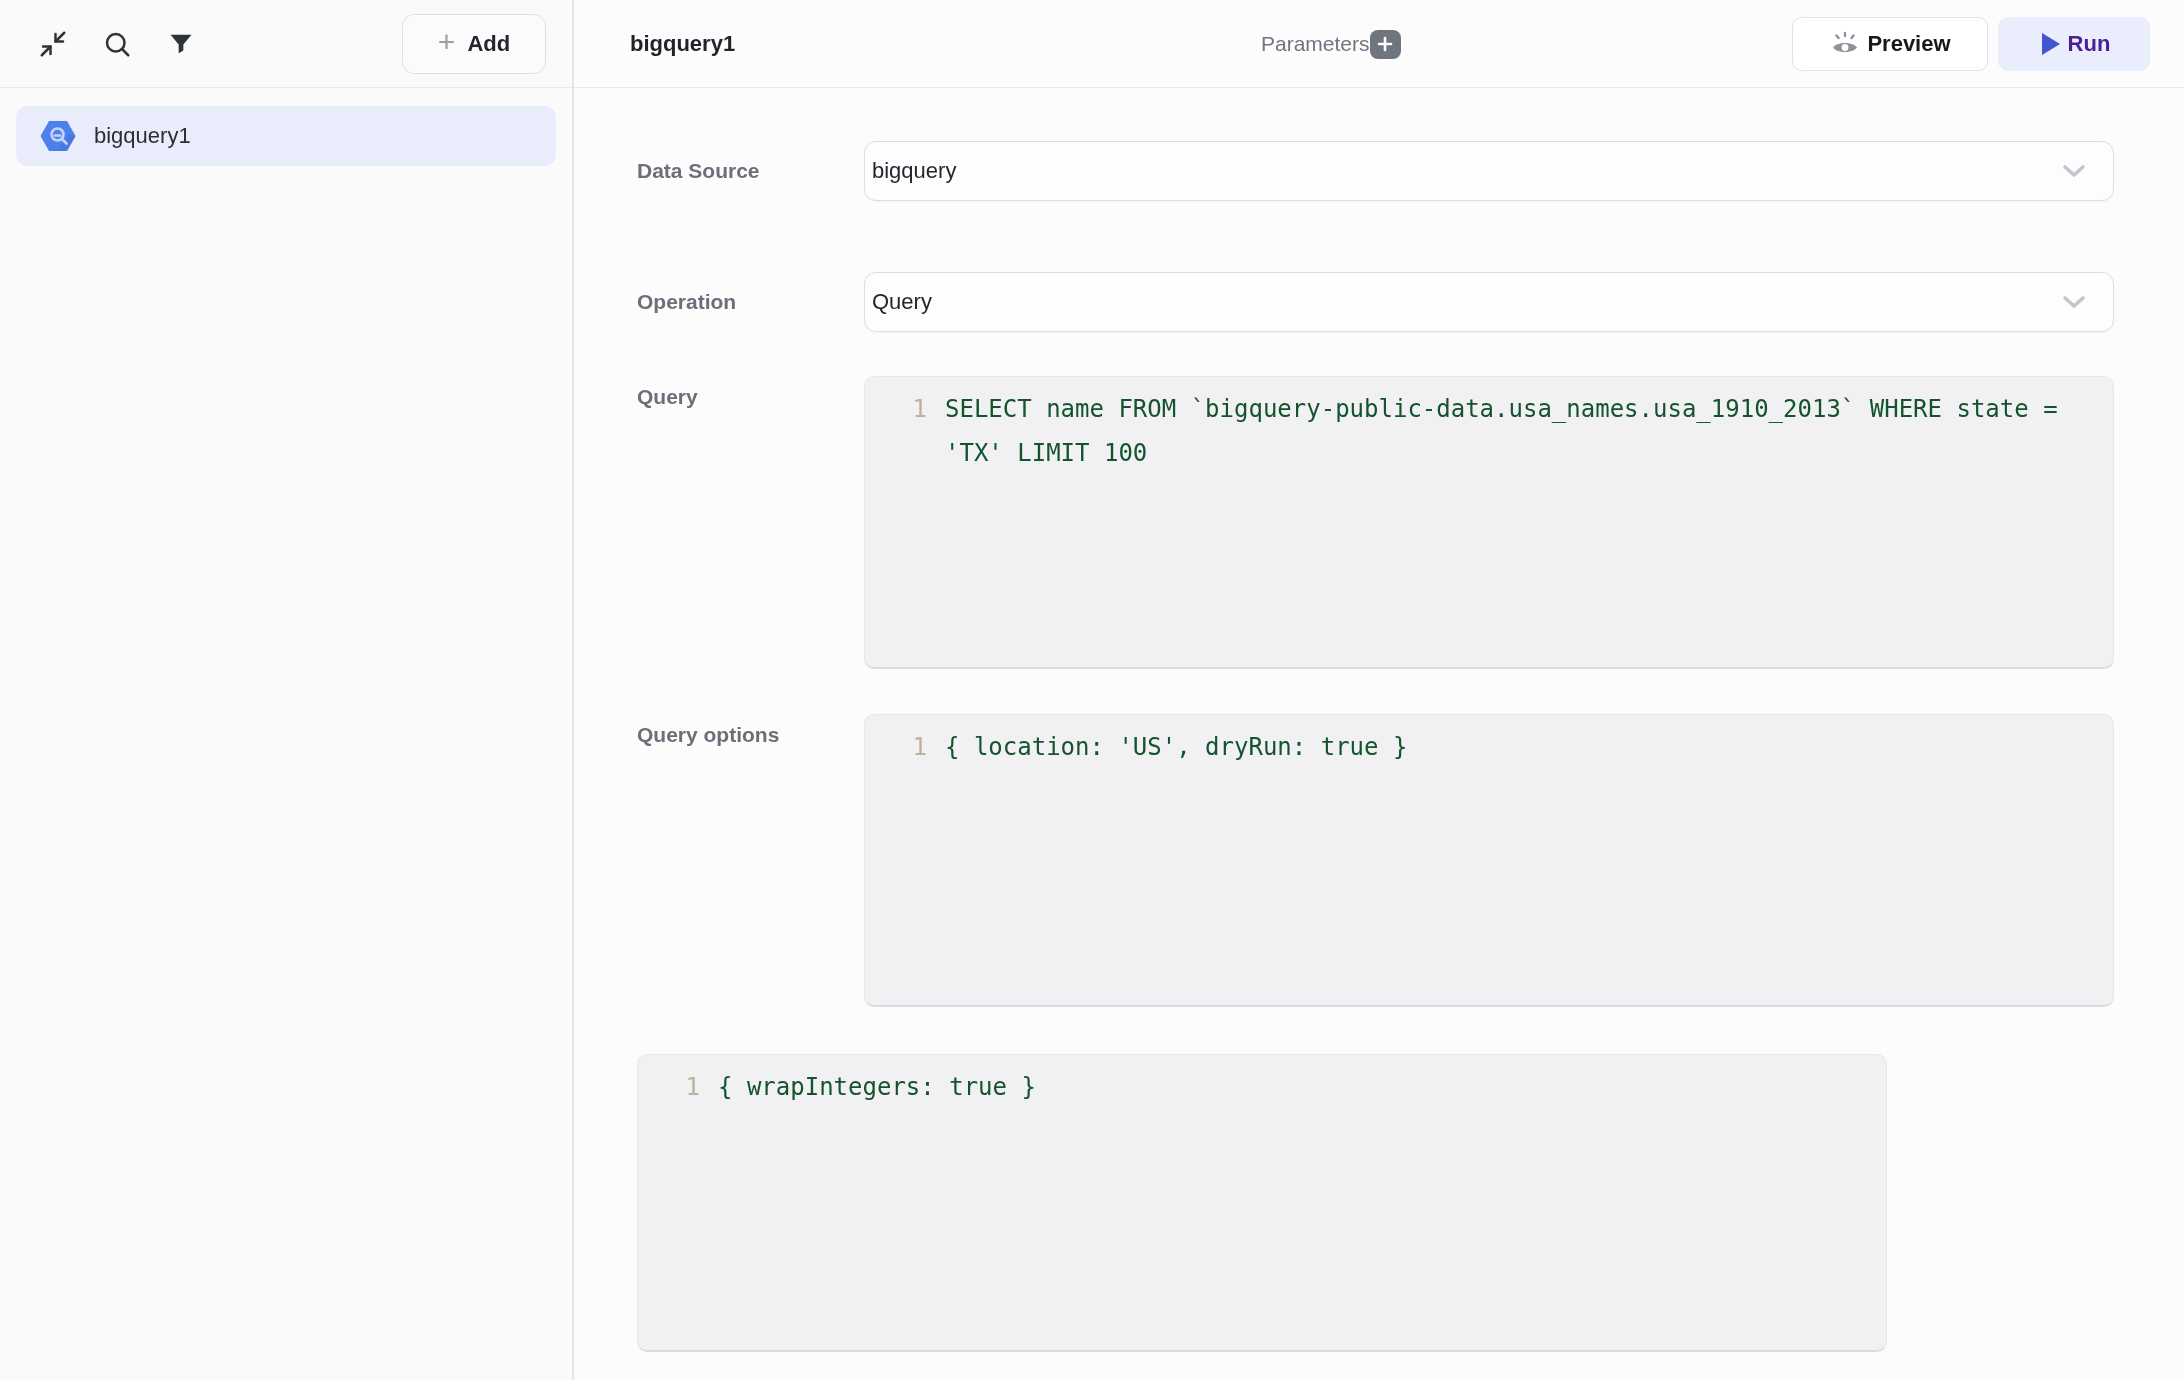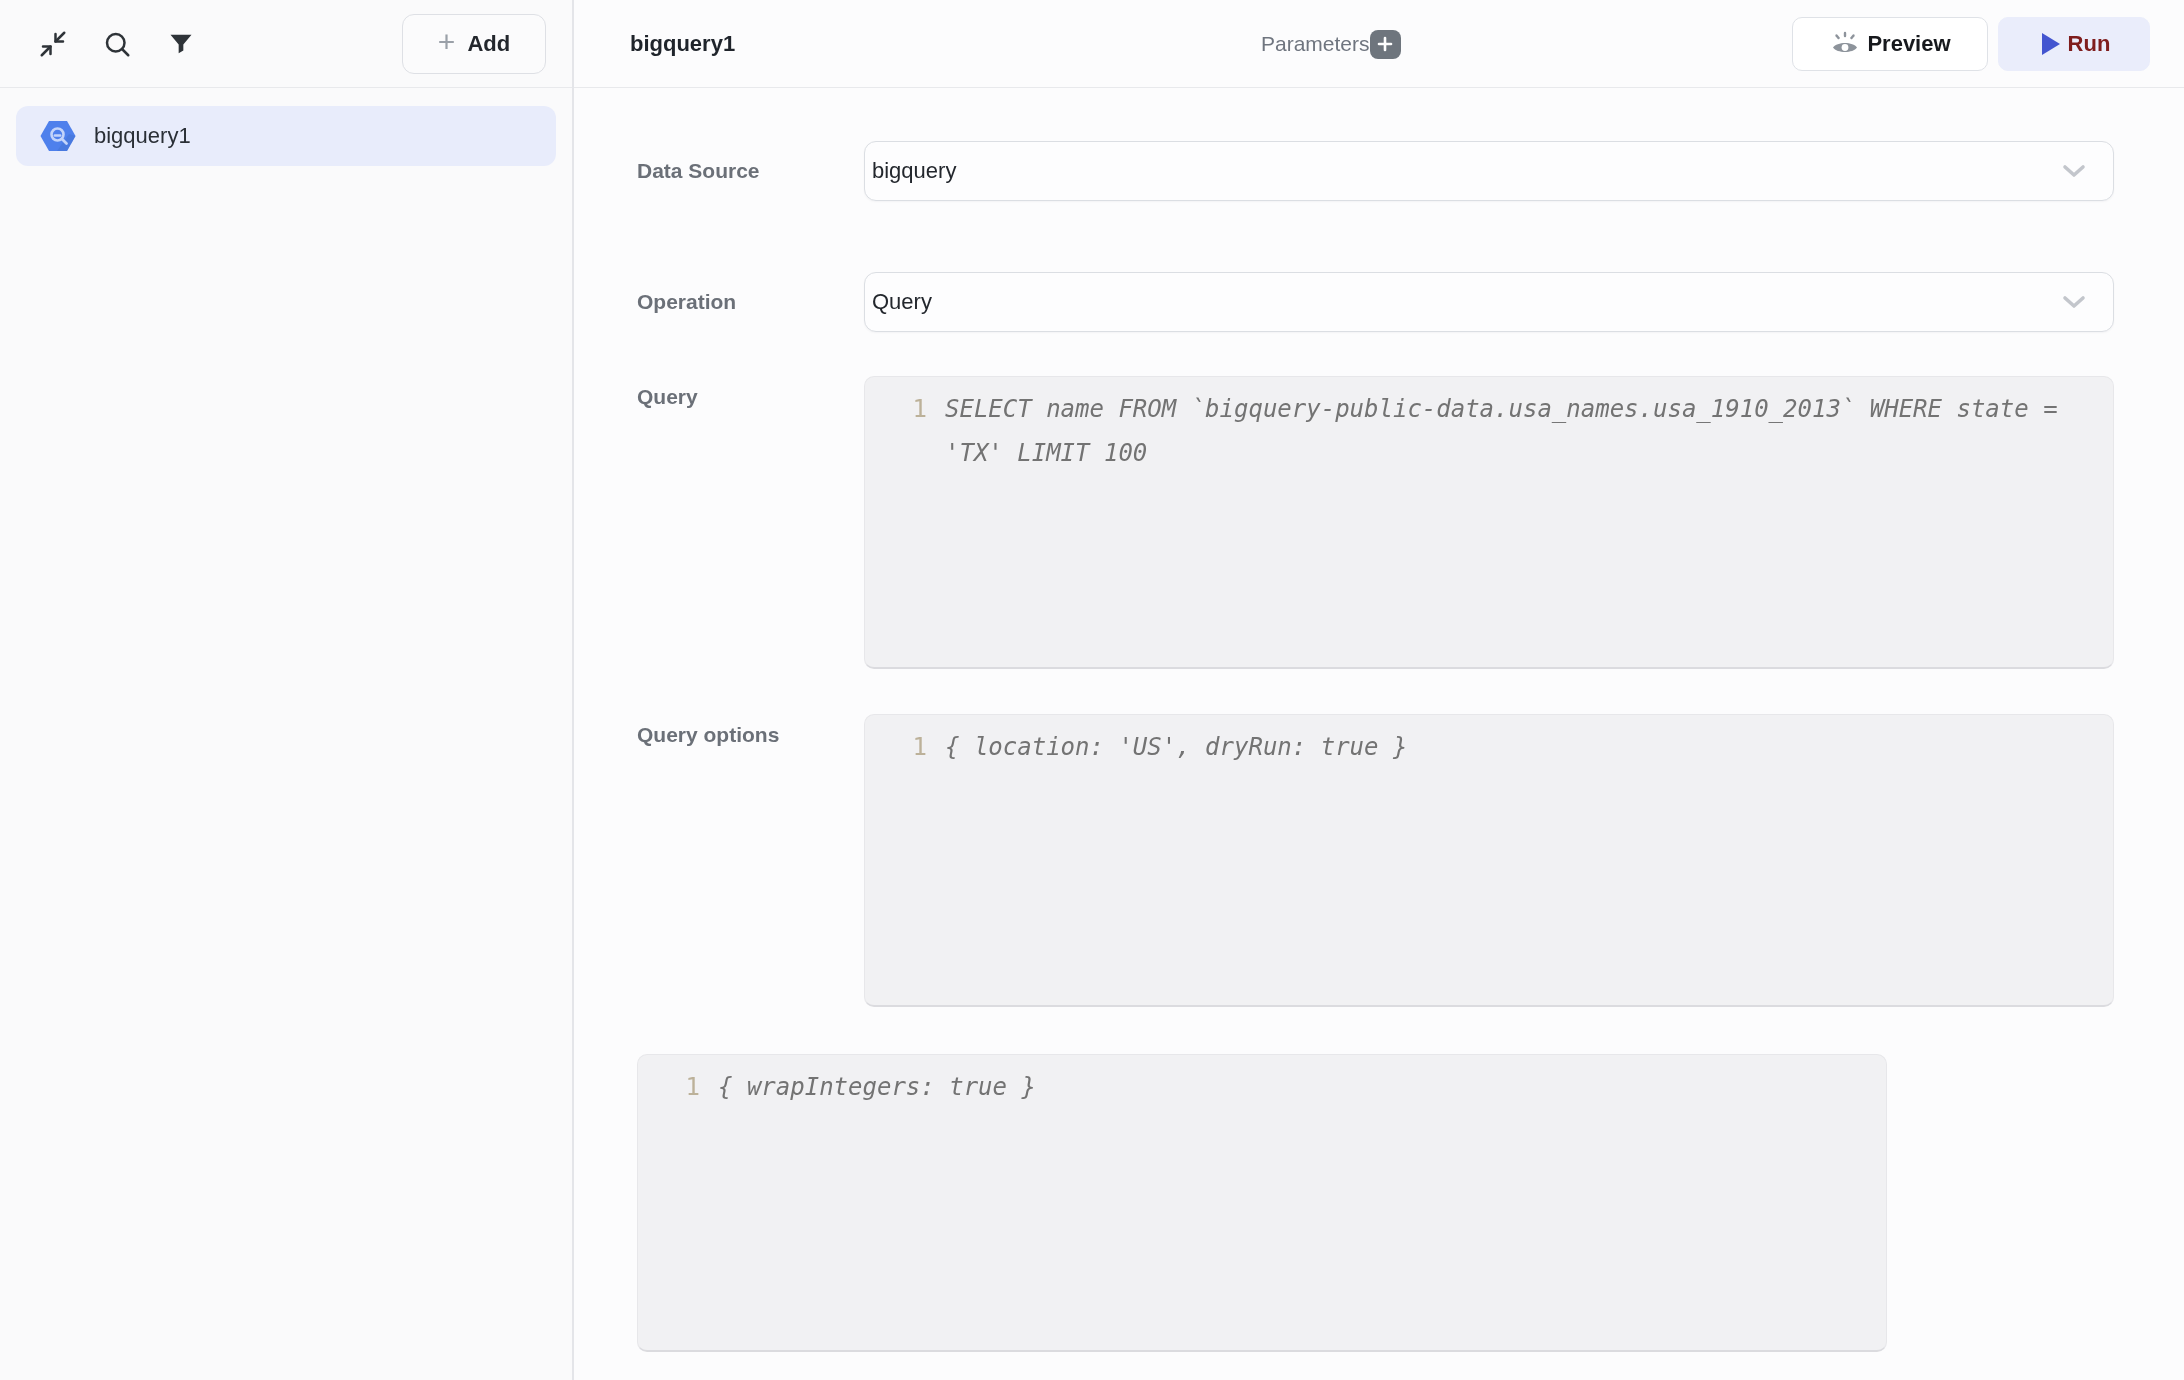--- a/index.html
+++ b/index.html
@@ -45,21 +45,21 @@
   .params-label { font-size:21px; color:#6F757F; font-weight:500; }
   .params-add {
     width:31px; height:29px; border-radius:8px; background:#6E757D; color:#fff;
     display:flex; align-items:center; justify-content:center; cursor:pointer;
   }
   .header-actions { margin-left:auto; display:flex; align-items:center; gap:10px; }
   .btn { height:54px; border-radius:10px; display:flex; align-items:center; justify-content:center; gap:6px; cursor:pointer; }
   .btn-preview { width:196px; background:#FFFFFF; border:1.5px solid #DFE2E7; }
   .btn-preview .btn-label { font-size:22px; font-weight:700; color:#17191D; }
   .btn-run { width:152px; background:#EAEDFB; border:1.5px solid #EAEDFB; }
-  .btn-run .btn-label { font-size:22px; font-weight:700; color:#7f1d1d; }
+  .btn-run .btn-label { font-size:22px; font-weight:700; color:#4c1d95; }
 
   
   .content { padding:53px 0 0 63px; }
   .row { display:flex; }
   .row-label {
     width:170px; flex:none; margin-right:57px; font-size:21px; line-height:36px;
     font-weight:600; color:#6B7078;
   }
   .row-select { align-items:center; }
   .row-select .row-label { line-height:normal; }
@@ -73,21 +73,21 @@
   }
   .select-value { font-size:22px; color:#23272D; }
   .select-chevron { margin-left:auto; display:flex; }
 
   .code-editor {
     width:1250px; background:#F1F1F3; border:1px solid #E7E7EA; border-bottom:2.5px solid #DBDBDF;
     border-radius:10px; padding:10px 20px 10px 14px; cursor:text;
   }
   .code-line { display:flex; font-family:"DejaVu Sans Mono", monospace; font-size:24px; line-height:44px; }
   .gutter { width:48px; flex:none; text-align:right; color:#BCB199; margin-right:18px; }
-  .code-text { width:1150px; color:#737373; white-space:pre-wrap; word-wrap:normal;font-style:italic; }
+  .code-text { width:1150px; color:#14532d; white-space:pre-wrap; word-wrap:normal; }
 
   .h-query { height:293px; } .h-qopts { height:293px; } .h-qres { height:298px; }
   .gap-1 { margin-top:71px; } .gap-2 { margin-top:44px; } .gap-3 { margin-top:45px; } .gap-4 { margin-top:47px; }
 
   svg { display:block; }
 </style>
 </head>
 <body>
 
 <div class="app">

